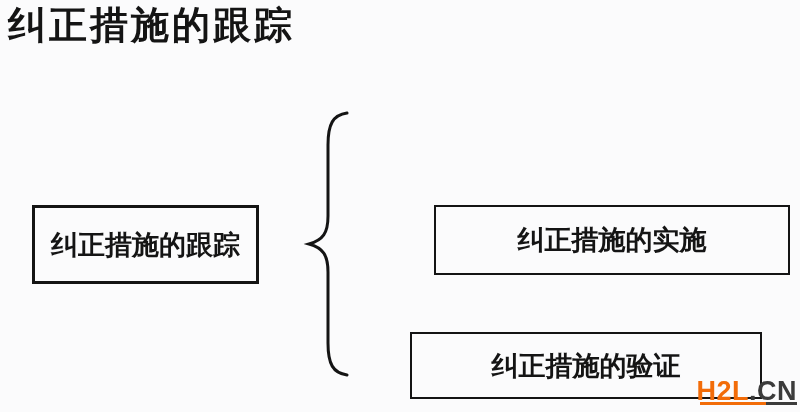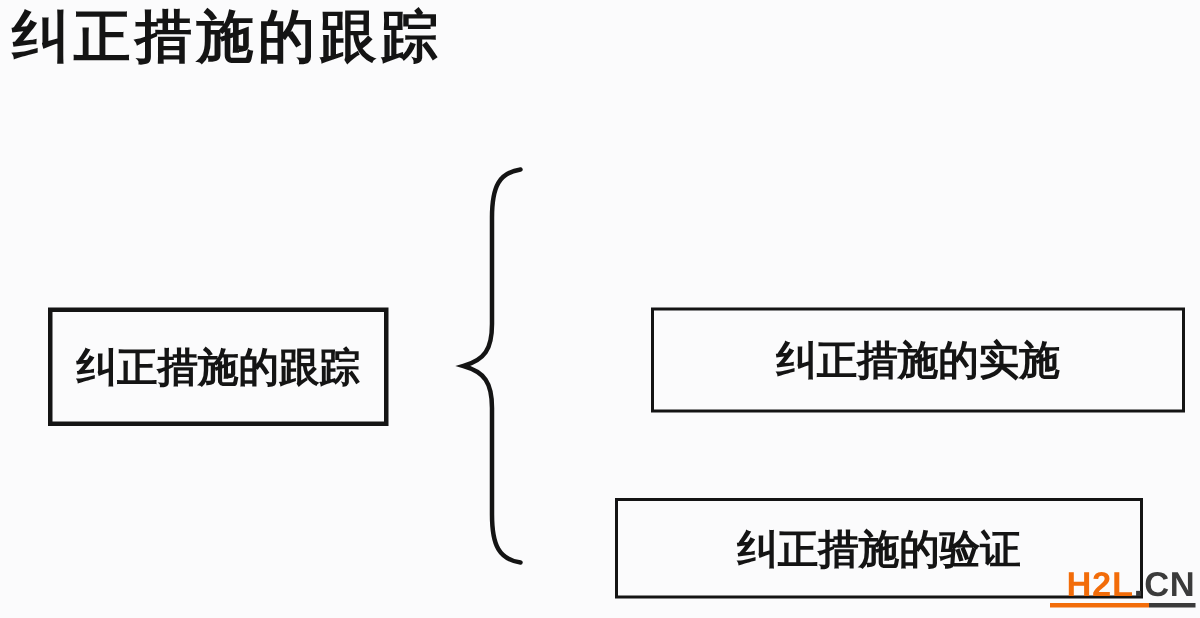--- a/index.html
+++ b/index.html
@@ -57,21 +57,21 @@
     stroke: #141414;
     stroke-width: 3;
     stroke-linecap: round;
   }
   .watermark {
     position: absolute;
     right: 3px;
     top: 378px;
     font-family: "Liberation Sans", "DejaVu Sans", sans-serif;
     font-weight: 800;
-    font-size: 23px;
+    font-size: 27px;
     line-height: 1;
     letter-spacing: 0.5px;
     white-space: nowrap;
   }
   .wm-underline {
     position: absolute;
     right: 3px;
     top: 402px;
     width: 97px;
     height: 3px;

